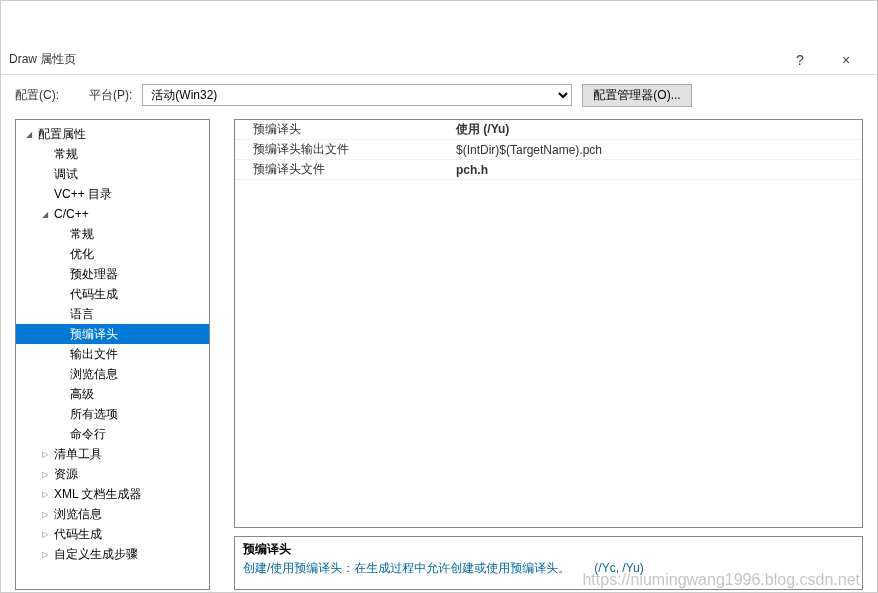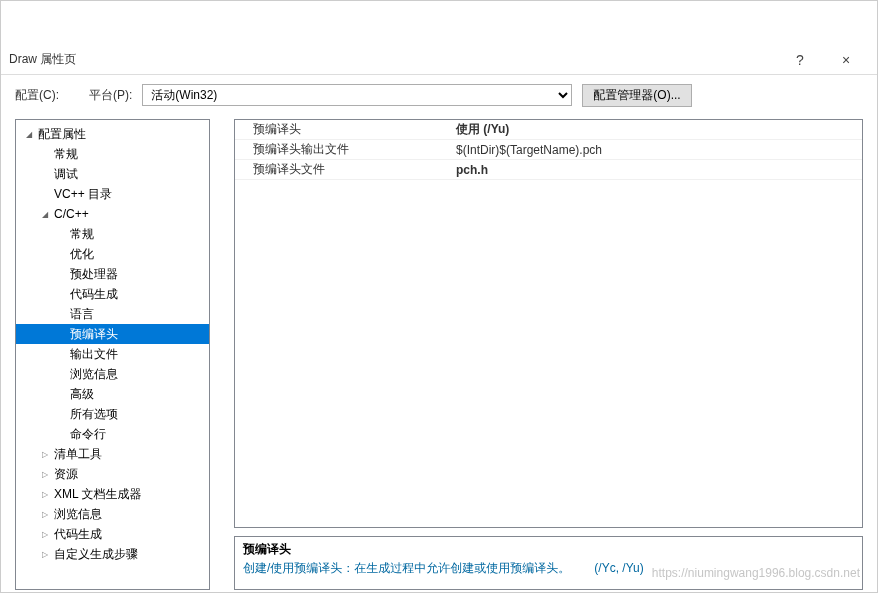--- a/index.html
+++ b/index.html
@@ -150,22 +150,22 @@
       cursor: pointer;
     }
     .footer button.disabled {
       color: #a16207;
       background: #efefef;
       font-family: Liberation Mono, monospace;
     }
     .watermark {
       position: absolute;
       right: 18px;
-      bottom: 13px;
-      font-size: 12px;
+      bottom: 4px;
+      font-size: 16px;
       color: rgba(150,150,150,0.55);
       pointer-events: none;
     }
   </style>
 </head>
 <body>
 
 <div class="titlebar">
   <span class="titlebar-title">Draw 属性页</span>
   <div class="titlebar-buttons">

